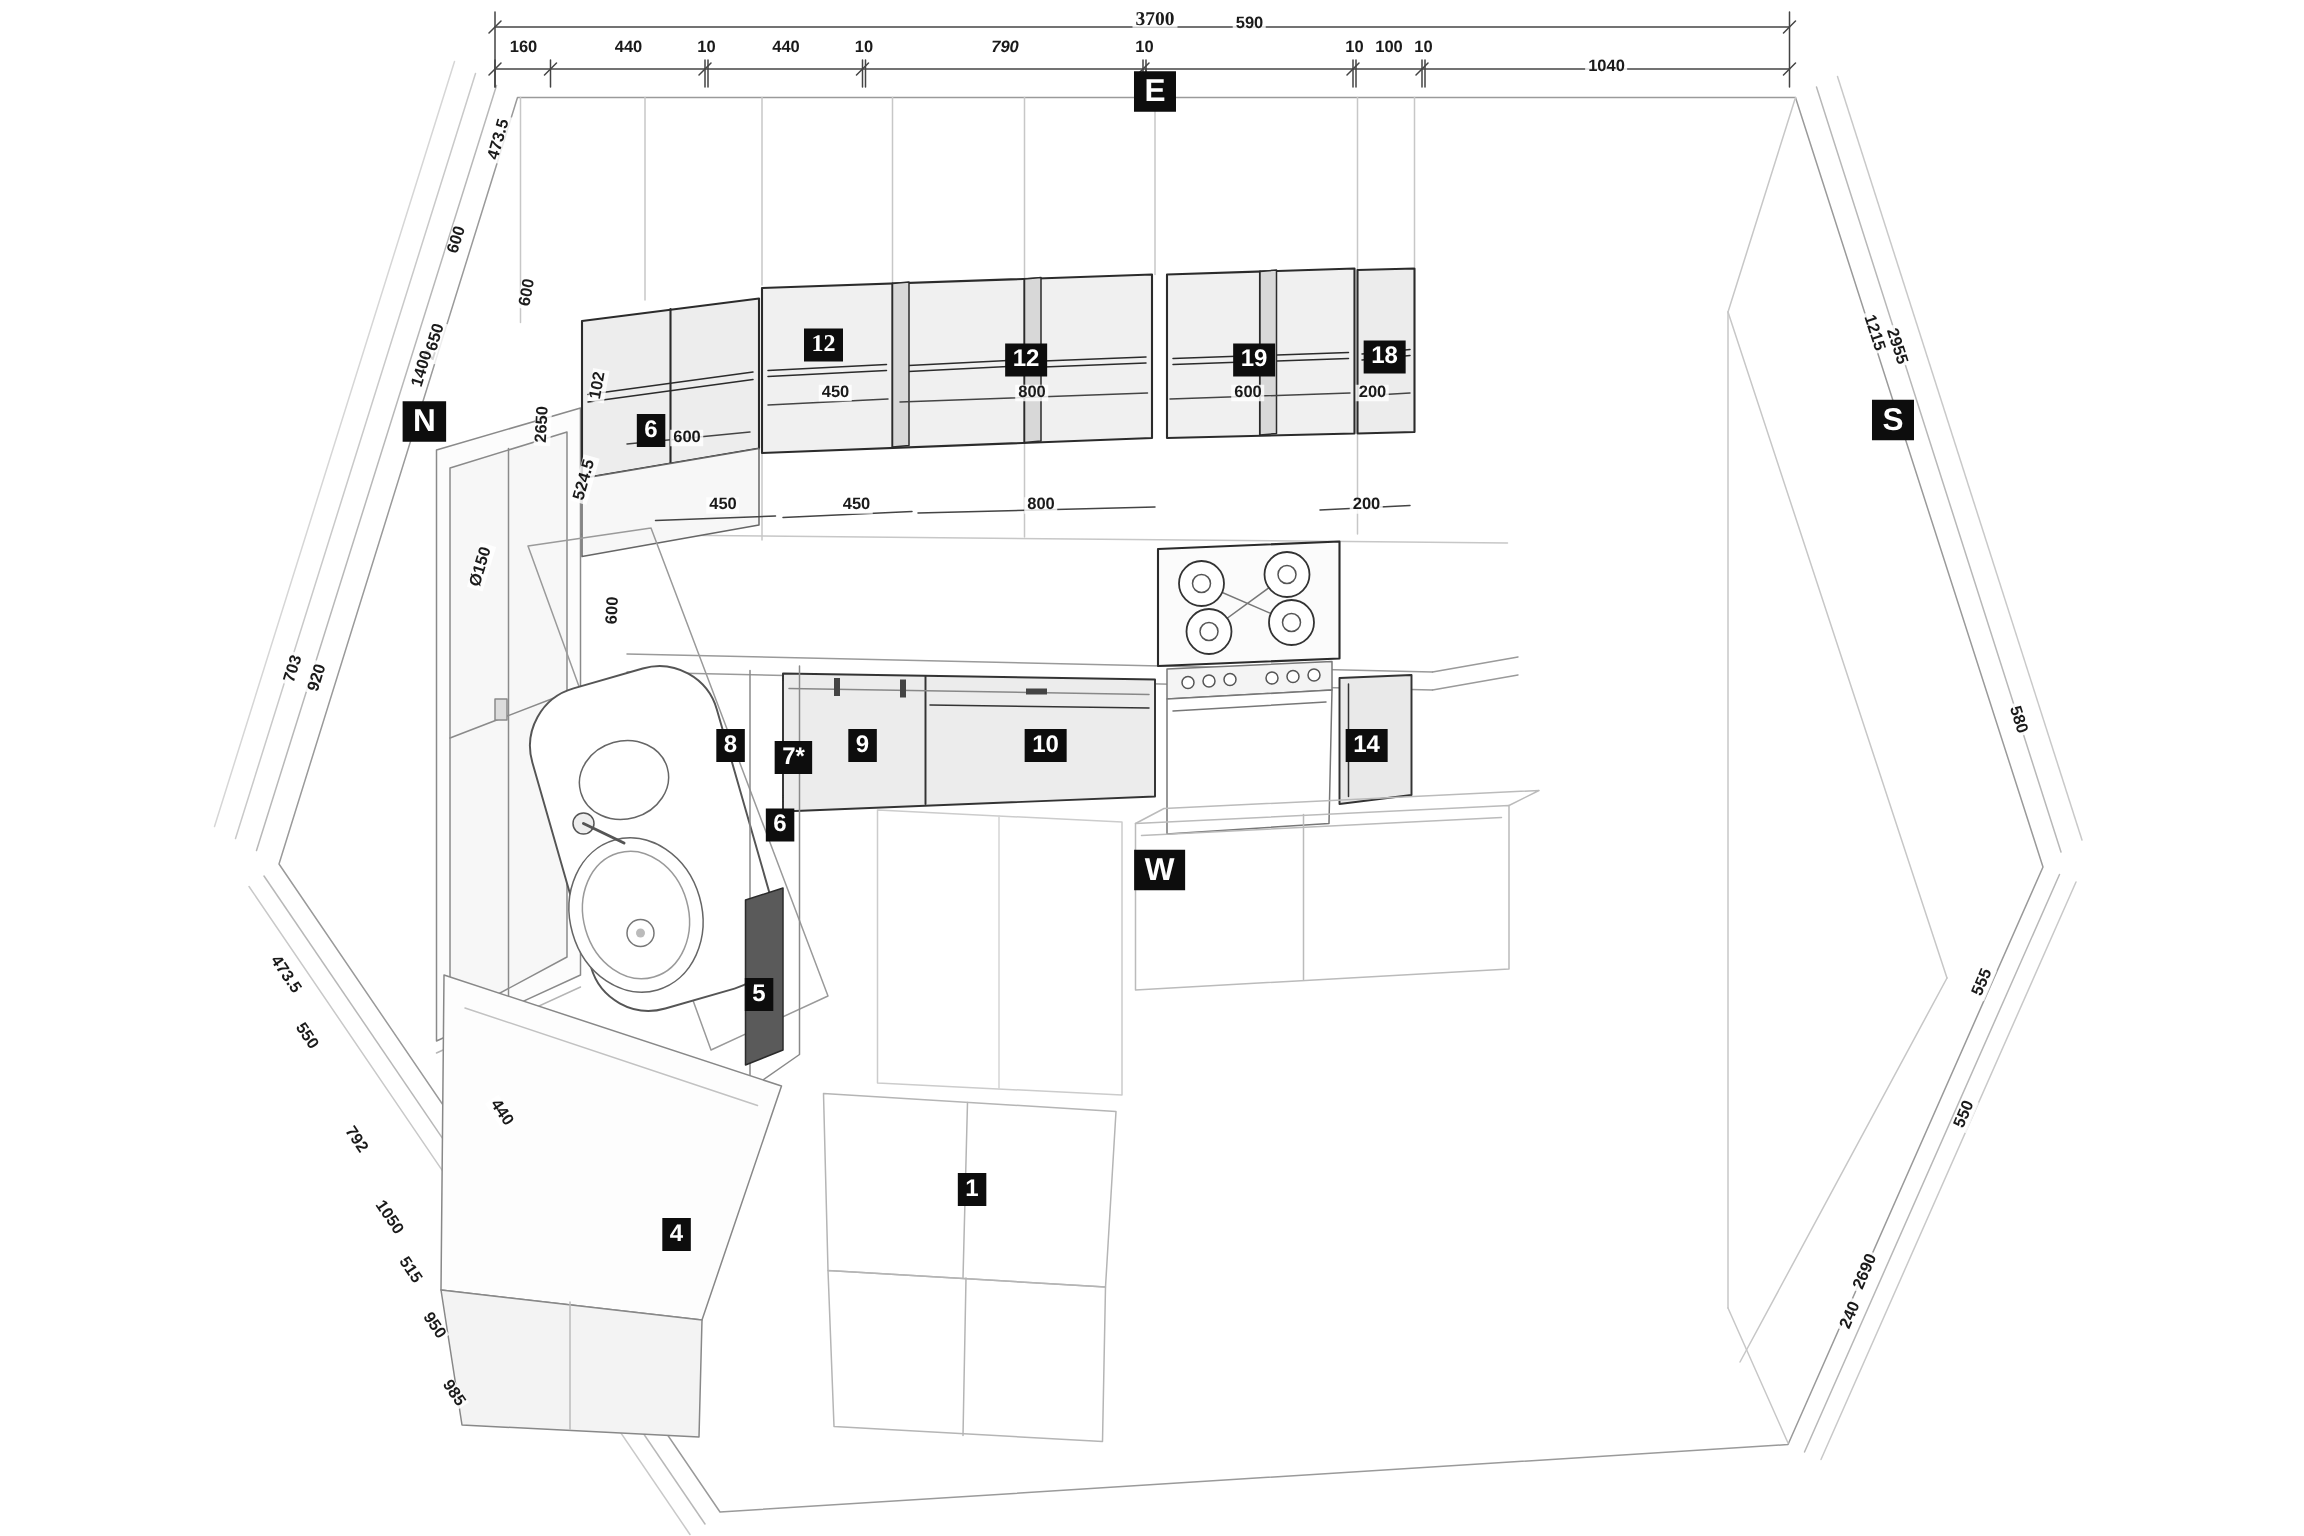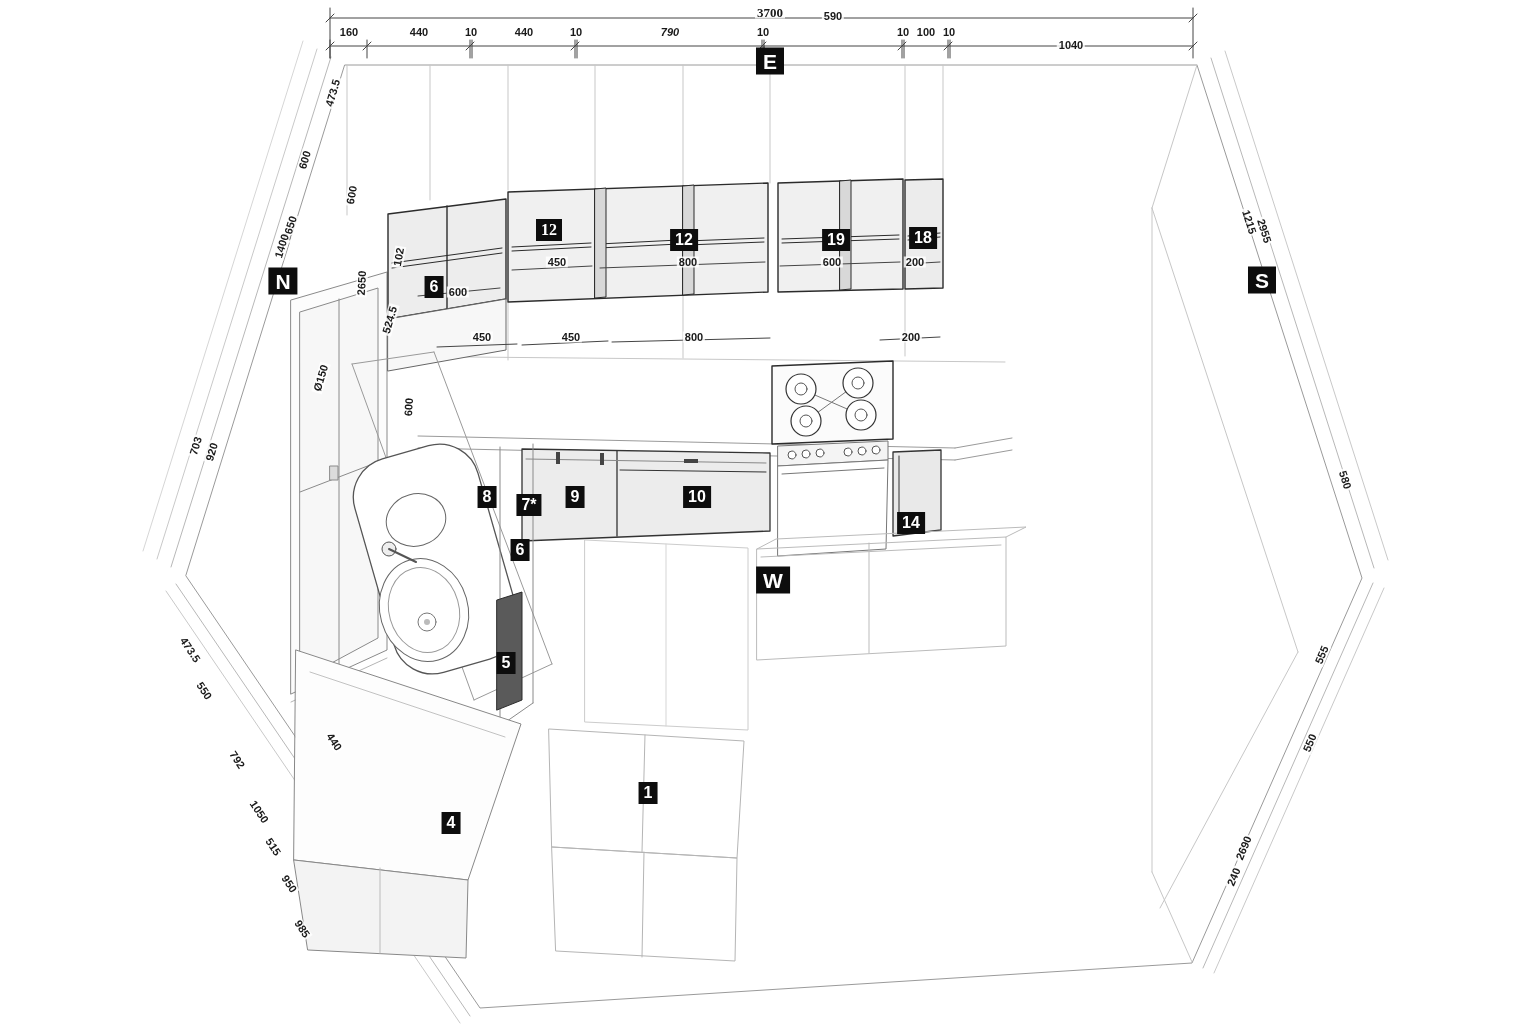--- a/index.html
+++ b/index.html
@@ -218,21 +218,21 @@
       <div class="dir-tag" style="left: 773px; top: 580px; transform: translate(-50%, -50%);">W</div>
       <div class="item-tag" style="left: 549px; top: 230px; transform: translate(-50%, -50%); font-family: Liberation Serif, serif;">12</div>
       <div class="item-tag" style="left: 684px; top: 240px; transform: translate(-50%, -50%);">12</div>
       <div class="item-tag" style="left: 836px; top: 240px; transform: translate(-50%, -50%);">19</div>
       <div class="item-tag" style="left: 923px; top: 238px; transform: translate(-50%, -50%);">18</div>
       <div class="item-tag" style="left: 434px; top: 287px; transform: translate(-50%, -50%);">6</div>
       <div class="item-tag" style="left: 487px; top: 497px; transform: translate(-50%, -50%);">8</div>
       <div class="item-tag" style="left: 529px; top: 505px; transform: translate(-50%, -50%);">7*</div>
       <div class="item-tag" style="left: 575px; top: 497px; transform: translate(-50%, -50%);">9</div>
       <div class="item-tag" style="left: 697px; top: 497px; transform: translate(-50%, -50%);">10</div>
-      <div class="item-tag" style="left: 911px; top: 523px; transform: translate(-50%, -50%);">14</div>
+      <div class="item-tag" style="left: 911px; top: 497px; transform: translate(-50%, -50%);">14</div>
       <div class="item-tag" style="left: 520px; top: 550px; transform: translate(-50%, -50%);">6</div>
       <div class="item-tag" style="left: 506px; top: 663px; transform: translate(-50%, -50%);">5</div>
       <div class="item-tag" style="left: 648px; top: 793px; transform: translate(-50%, -50%);">1</div>
       <div class="item-tag" style="left: 451px; top: 823px; transform: translate(-50%, -50%);">4</div>
       <div class="dim-label" style="left: 770px; top: 12px; font-size: 13px; transform: translate(-50%, -50%); font-family: Liberation Serif, serif;">3700</div>
       <div class="dim-label" style="left: 349px; top: 32px; transform: translate(-50%, -50%);">160</div>
       <div class="dim-label" style="left: 419px; top: 32px; transform: translate(-50%, -50%);">440</div>
       <div class="dim-label" style="left: 471px; top: 32px; transform: translate(-50%, -50%);">10</div>
       <div class="dim-label" style="left: 524px; top: 32px; transform: translate(-50%, -50%);">440</div>
       <div class="dim-label" style="left: 576px; top: 32px; transform: translate(-50%, -50%);">10</div>

